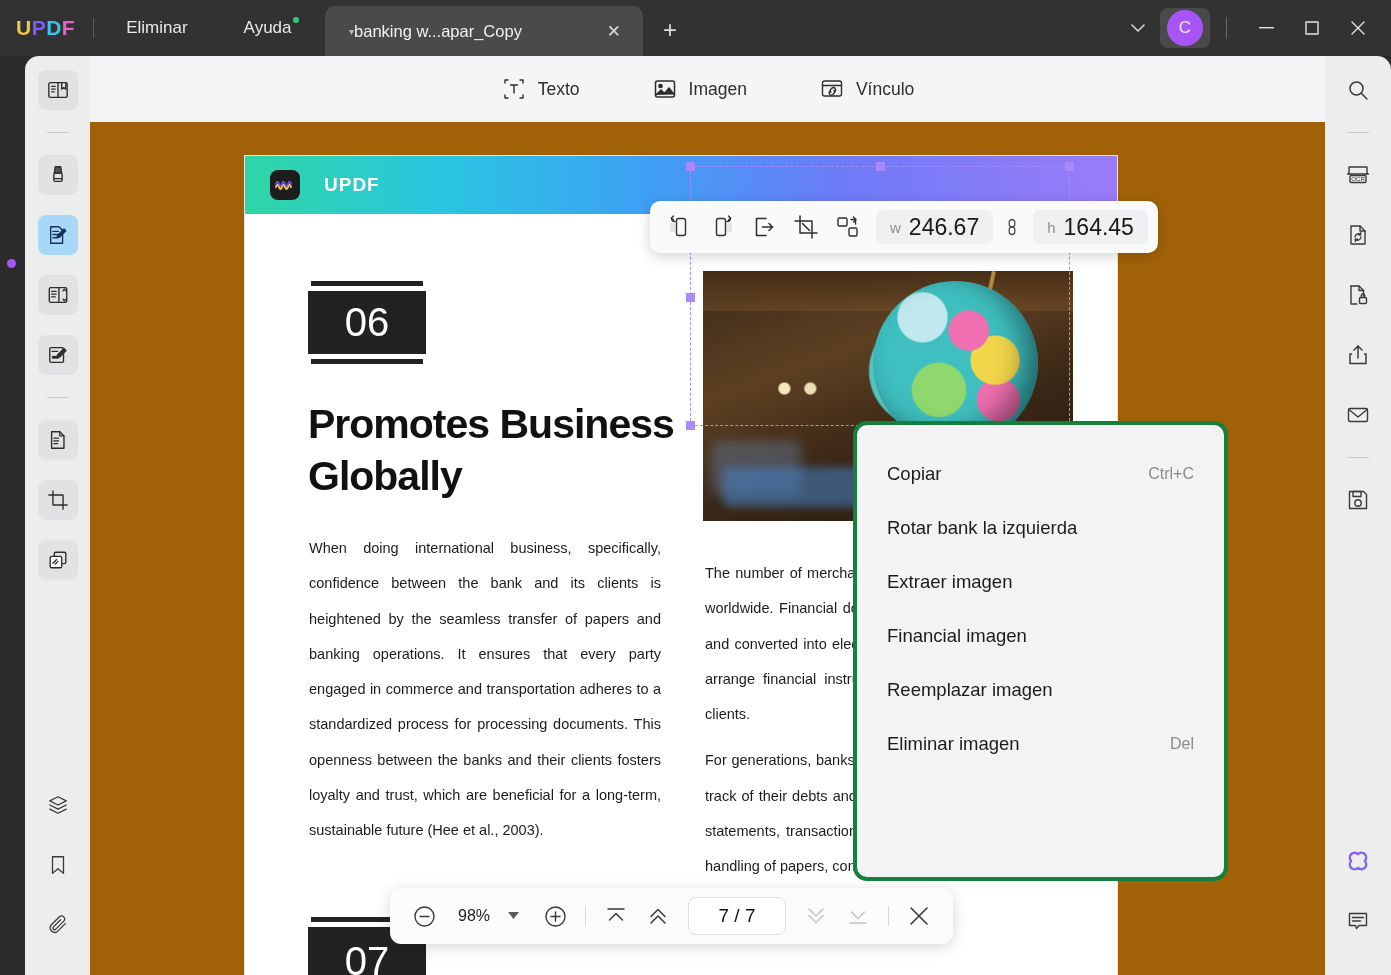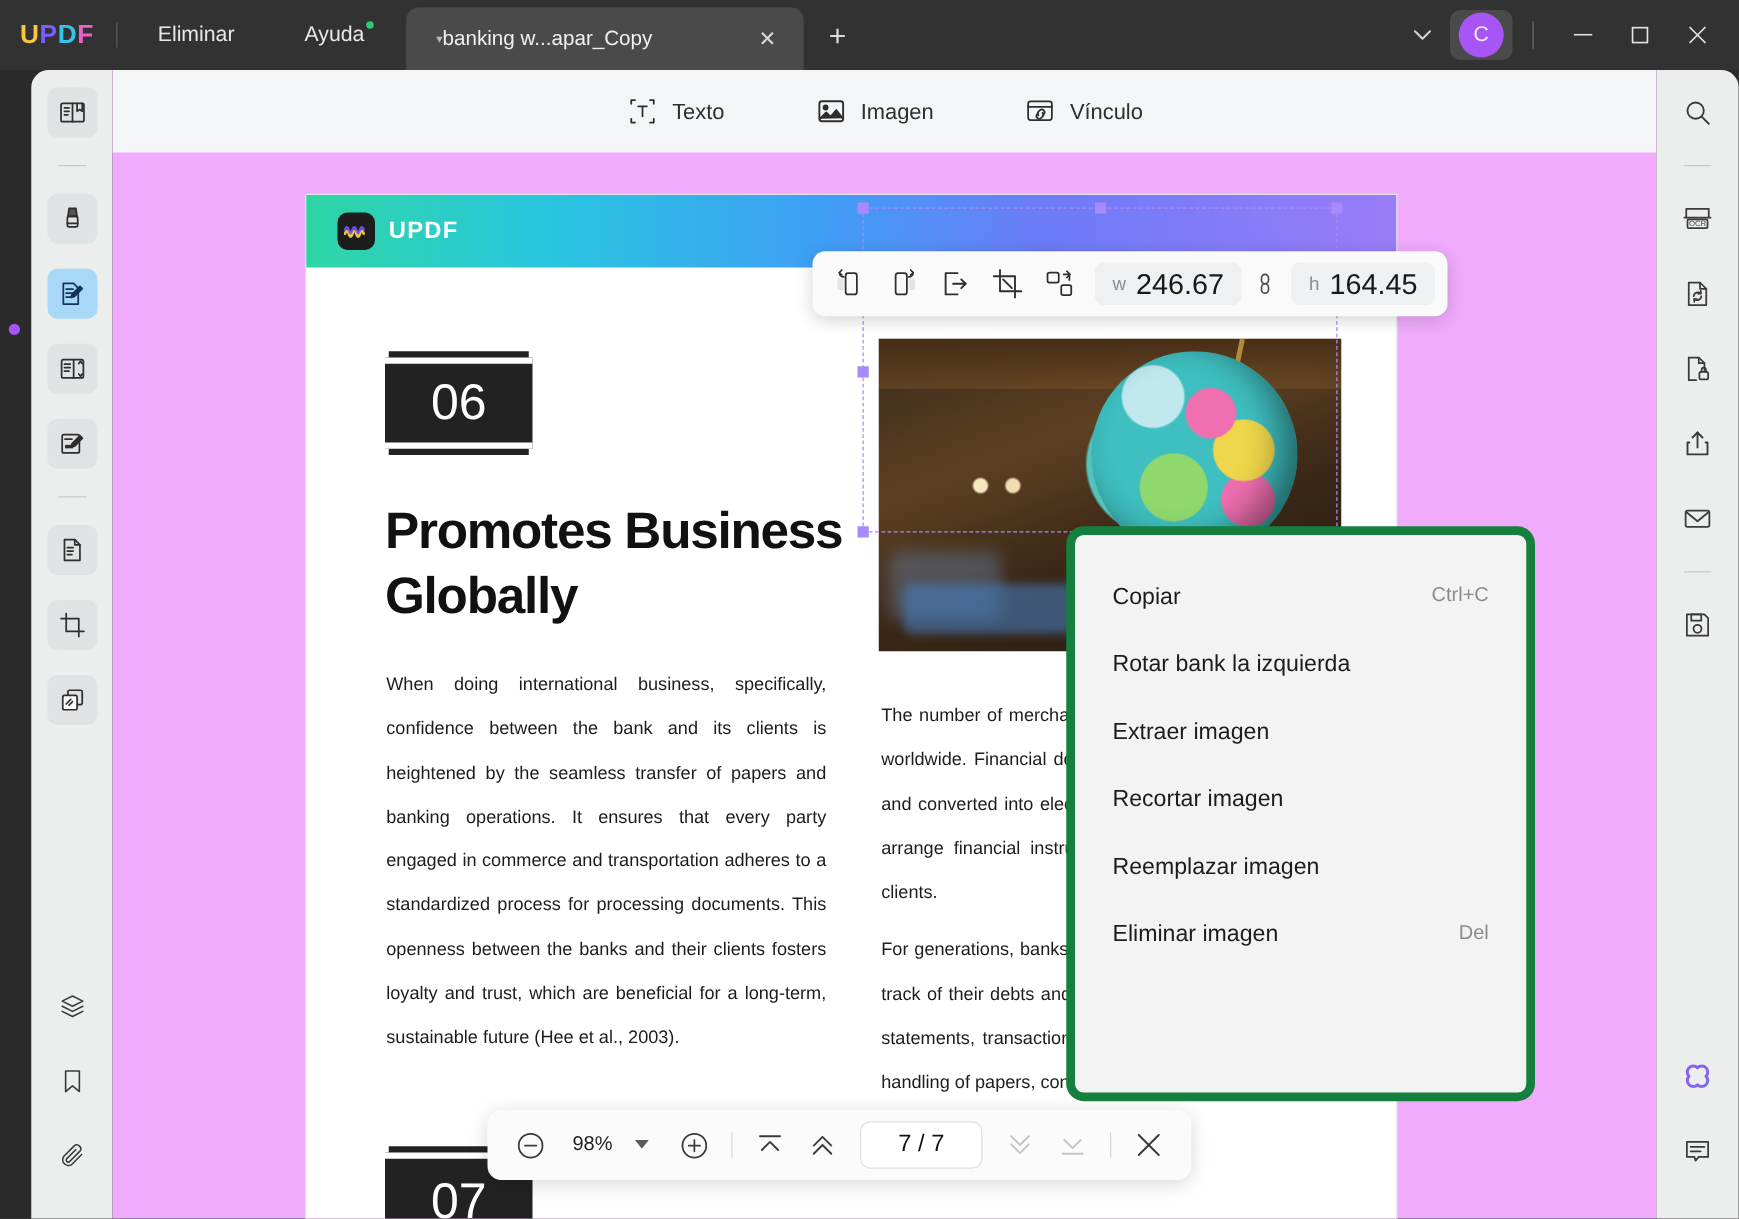--- a/index.html
+++ b/index.html
@@ -92,21 +92,21 @@
     display: flex; flex-direction: column; align-items: center;
     padding-top: 14px;
     border-radius: 0 14px 0 0;
   }
   .right-bottom { position: absolute; bottom: 14px; left: 0; width: 66px;
     display: flex; flex-direction: column; align-items: center; }
 
   
   .canvas {
     position: absolute; left: 90px; top: 56px; width: 1235px; height: 919px;
-    background: #f0abfc;
+    background: #a16207;
     overflow: hidden;
   }
   .top-toolbar {
     position: absolute; left: 0; top: 0; width: 1235px; height: 66px;
     display: flex; align-items: center; justify-content: center; gap: 72px;
     background: #f4f5f6;
   }
   .tb-item { display: flex; align-items: center; gap: 11px; cursor: pointer; }
   .tb-label { font-size: 17.5px; color: #2e2e2e; }
 
@@ -119,21 +119,21 @@
   .page-banner {
     position: absolute; left: 0; top: 0; width: 872px; height: 58px;
     background: linear-gradient(90deg, #2fd6a4 0%, #29c6e0 22%, #3f9ff5 47%, #6d7bf7 68%, #9a7cf8 100%);
     display: flex; align-items: center;
   }
   .banner-logo {
     width: 30px; height: 30px; border-radius: 8px; background: #1d1d1d;
     margin-left: 25px; display: flex; align-items: center; justify-content: center;
   }
   .banner-logo svg { display: block; }
-  .banner-text { color: #fff; font-size: 19px; font-weight: bold; letter-spacing: 1px; margin-left: 11px; }
+  .banner-text { color: #fff; font-size: 19px; font-weight: bold; letter-spacing: 1px; margin-left: 24px; }
 
   .chapnum {
     position: absolute; left: 63px; top: 130px; width: 118px; height: 73px;
     background: #222; color: #fff; font-size: 40px; font-weight: 300;
     display: flex; align-items: center; justify-content: center;
     border-top: 5px solid #fff; border-bottom: 5px solid #fff;
     box-shadow: 0 -8px 0 -3px #222, 0 8px 0 -3px #222;
   }
   .chapnum2 {
     position: absolute; left: 63px; top: 766px; width: 118px; height: 73px;
@@ -217,21 +217,21 @@
     display: flex; align-items: center; gap: 8px; padding: 0 14px; margin-left: 6px;
     cursor: text;
   }
   .dim-key { font-size: 15px; color: #8a8f94; }
   .dim-val { font-size: 23px; color: #181818; }
   .link-ico { width: 34px; display: flex; align-items: center; justify-content: center; cursor: pointer; }
 
   
   .ctx-menu {
     position: absolute; left: 763px; top: 365px; width: 375px; height: 460px;
-    background: #f3f3f3; border: 7px solid #15803d; border-radius: 14px;
+    background: #f3f3f3; border: 4px solid #15803d; border-radius: 14px;
     z-index: 40; padding-top: 22px;
   }
   .ctx-item {
     height: 54px; display: flex; align-items: center;
     padding: 0 30px; font-size: 18.5px; color: #1c1c1c; cursor: pointer;
   }
   .ctx-label { flex: 1; }
   .ctx-short { font-size: 16px; color: #8b8b8b; }
 
   
@@ -610,21 +610,21 @@
       </div>
       <div class="ctx-item">
         <span class="ctx-label">Rotar bank la izquierda</span>
         <span class="ctx-short"></span>
       </div>
       <div class="ctx-item">
         <span class="ctx-label">Extraer imagen</span>
         <span class="ctx-short"></span>
       </div>
       <div class="ctx-item">
-        <span class="ctx-label">Recortar imagen</span>
+        <span class="ctx-label">Financial imagen</span>
         <span class="ctx-short"></span>
       </div>
       <div class="ctx-item">
         <span class="ctx-label">Reemplazar imagen</span>
         <span class="ctx-short"></span>
       </div>
       <div class="ctx-item">
         <span class="ctx-label">Eliminar imagen</span>
         <span class="ctx-short">Del</span>
       </div>

